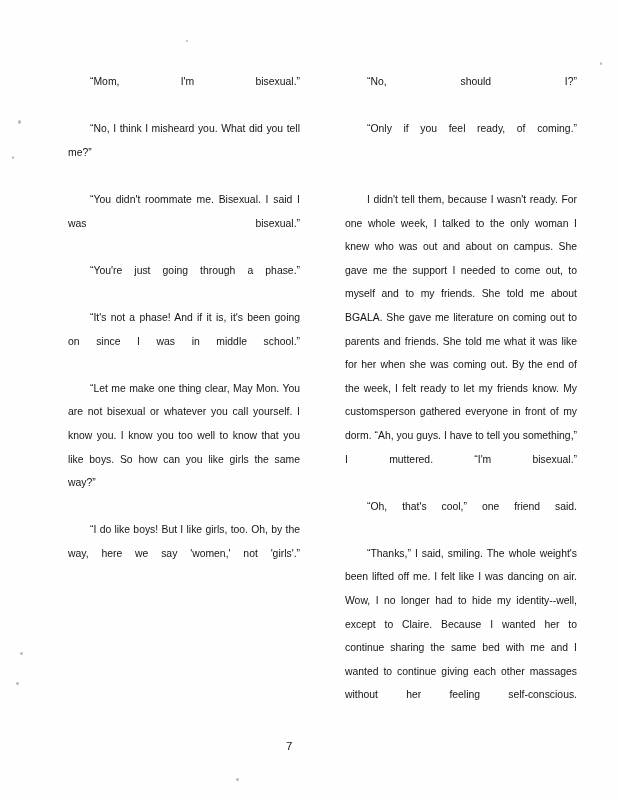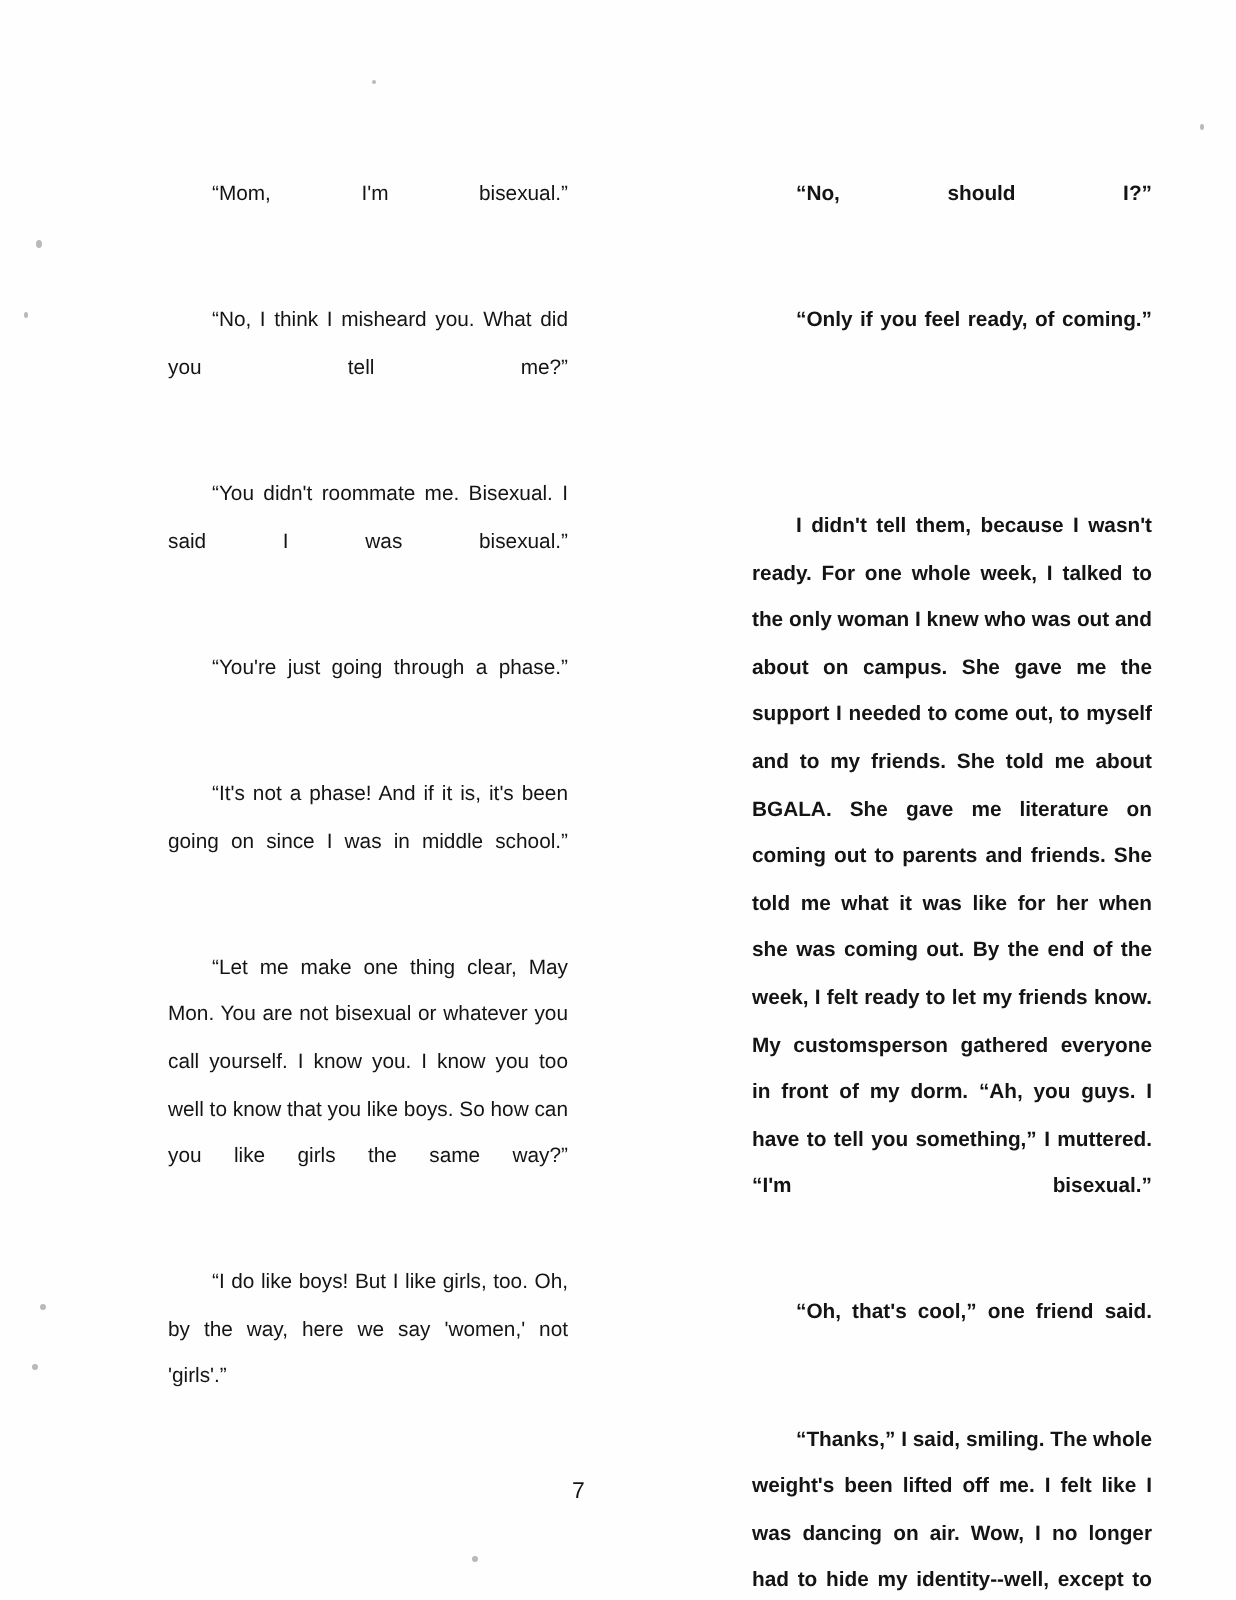--- a/index.html
+++ b/index.html
@@ -29,24 +29,24 @@
     top: 70px;
     width: 232px;
     font-size: 10.4px;
     line-height: 23.6px;
     color: #141414;
     text-align: justify;
     text-justify: inter-word;
     -webkit-font-smoothing: none;
   }
   #col-left  { left: 68px; }
-  #col-right { left: 360px; font-weight: bold; }
+  #col-right { left: 345px; }
 
   .para {
-    margin: 16px;
+    margin: 0;
     text-indent: 22px;
     text-align: justify;
   }
   
   .para::after {
     content: "";
     display: inline-block;
     width: 100%;
   }
 

